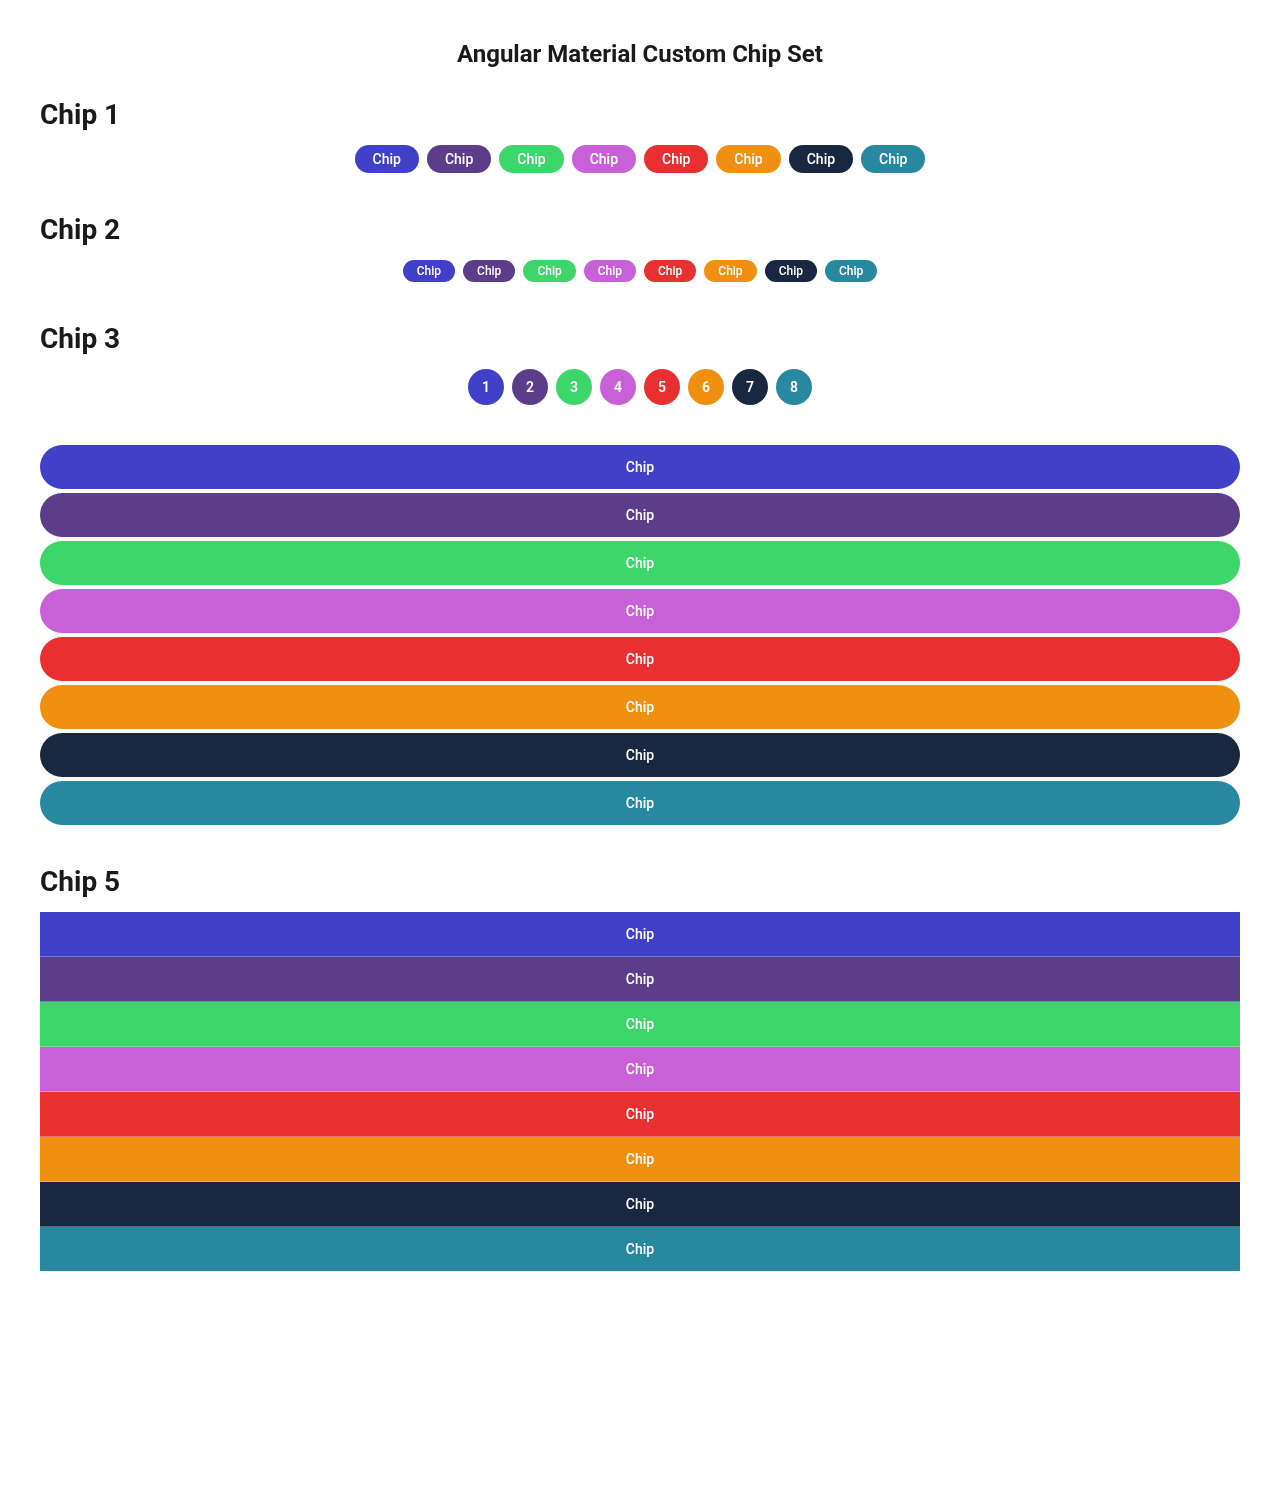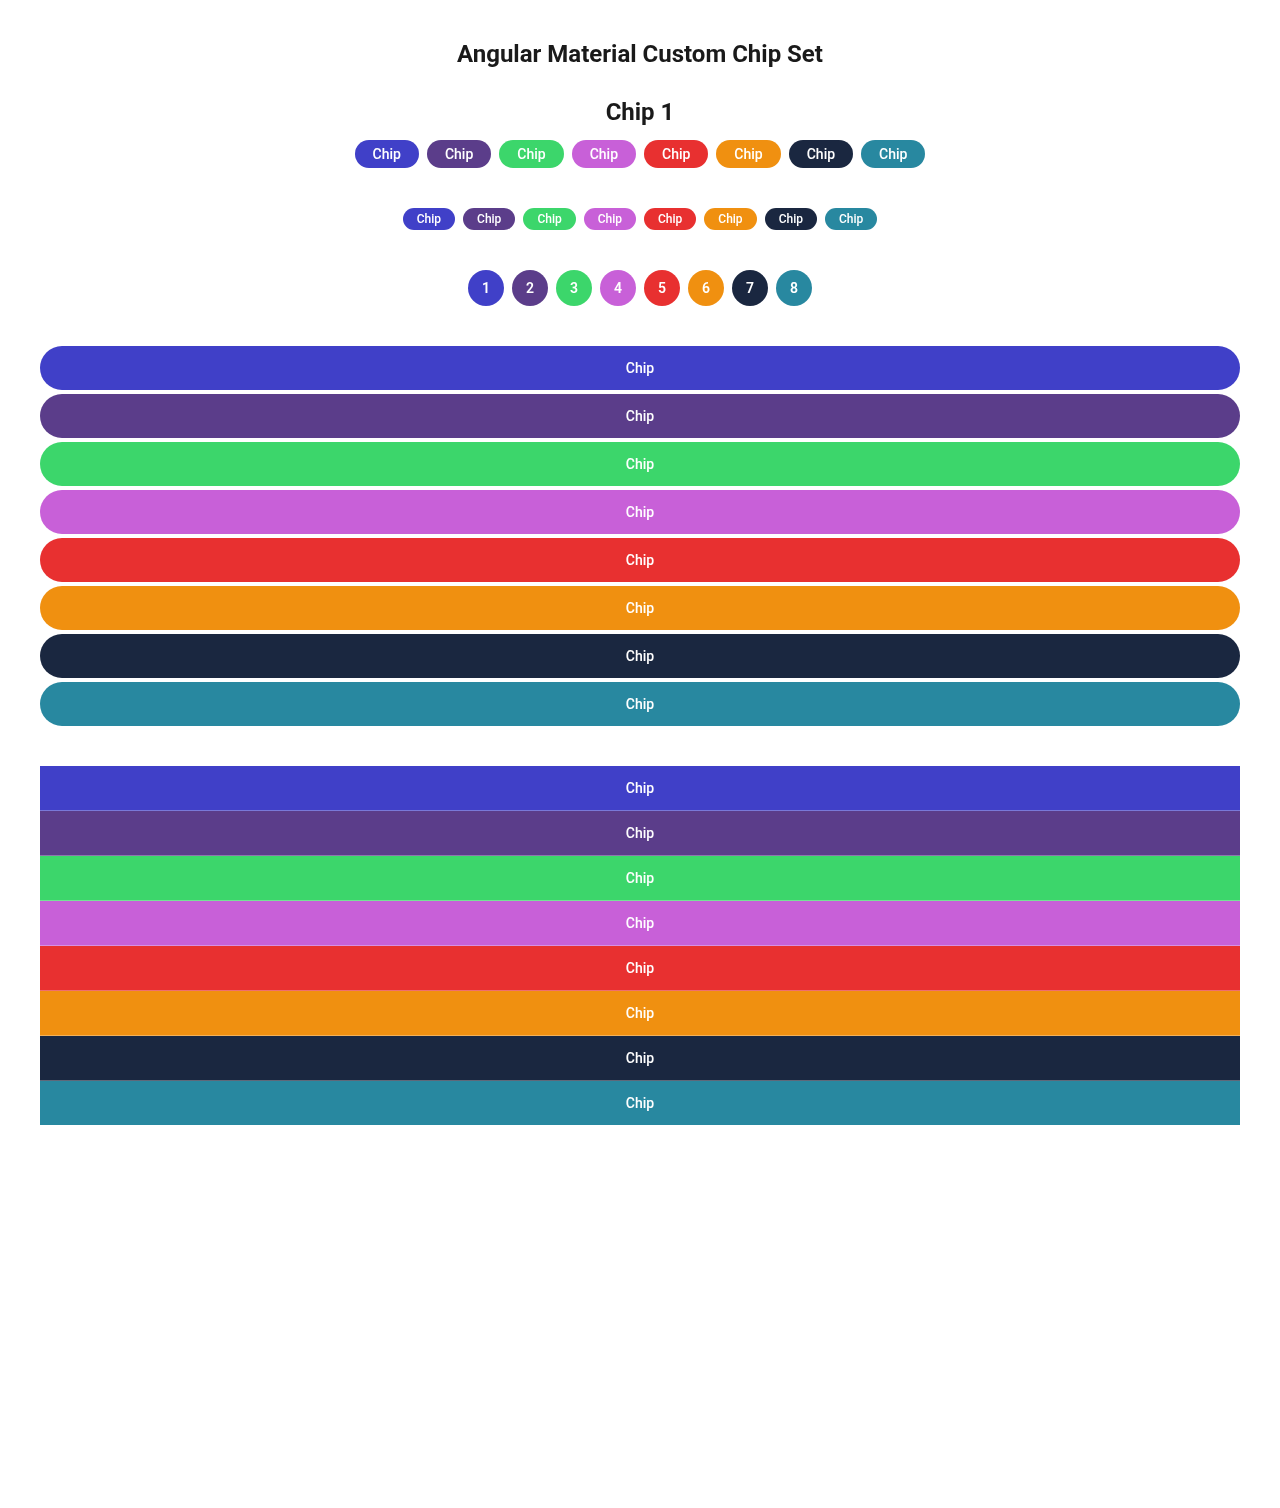--- a/index.html
+++ b/index.html
@@ -15,22 +15,21 @@
       text-align: center;
       font-size: 24px;
       font-weight: 700;
       margin-bottom: 30px;
       margin-top: 10px;
     }
     .section {
       margin-bottom: 40px;
     }
     .section-title {
-      text-align: center;
-      font-size: 24px;
+      font-size: 28px;
       font-weight: 700;
       margin-bottom: 14px;
     }
     
     .chip-row {
       display: flex;
       justify-content: center;
       gap: 8px;
       flex-wrap: wrap;
     }
@@ -129,33 +128,35 @@
       <span class="chip-pill c-green">Chip</span>
       <span class="chip-pill c-violet">Chip</span>
       <span class="chip-pill c-red">Chip</span>
       <span class="chip-pill c-orange">Chip</span>
       <span class="chip-pill c-dark-navy">Chip</span>
       <span class="chip-pill c-teal">Chip</span>
     </div>
 </div>
 
 <div class="section">
+  <h2 class="section-title">Chip 2</h2>
   <div class="chip-row" id="chip2-row">
       <span class="chip-pill-sm c-indigo">Chip</span>
       <span class="chip-pill-sm c-purple">Chip</span>
       <span class="chip-pill-sm c-green">Chip</span>
       <span class="chip-pill-sm c-violet">Chip</span>
       <span class="chip-pill-sm c-red">Chip</span>
       <span class="chip-pill-sm c-orange">Chip</span>
       <span class="chip-pill-sm c-dark-navy">Chip</span>
       <span class="chip-pill-sm c-teal">Chip</span>
     </div>
 </div>
 
 <div class="section">
+  <h2 class="section-title">Chip 3</h2>
   <div class="chip-row" id="chip3-row">
       <span class="chip-circle c-indigo">1</span>
       <span class="chip-circle c-purple">2</span>
       <span class="chip-circle c-green">3</span>
       <span class="chip-circle c-violet">4</span>
       <span class="chip-circle c-red">5</span>
       <span class="chip-circle c-orange">6</span>
       <span class="chip-circle c-dark-navy">7</span>
       <span class="chip-circle c-teal">8</span>
     </div>
@@ -168,20 +169,21 @@
       <div class="chip-full c-green">Chip</div>
       <div class="chip-full c-violet">Chip</div>
       <div class="chip-full c-red">Chip</div>
       <div class="chip-full c-orange">Chip</div>
       <div class="chip-full c-dark-navy">Chip</div>
       <div class="chip-full c-teal">Chip</div>
     </div>
 </div>
 
 <div class="section">
+  <h2 class="section-title">Chip 5</h2>
   <div class="chip-full-sq-container" id="chip5-list">
       <div class="chip-full-sq c-indigo">Chip</div>
       <div class="chip-full-sq c-purple">Chip</div>
       <div class="chip-full-sq c-green">Chip</div>
       <div class="chip-full-sq c-violet">Chip</div>
       <div class="chip-full-sq c-red">Chip</div>
       <div class="chip-full-sq c-orange">Chip</div>
       <div class="chip-full-sq c-dark-navy">Chip</div>
       <div class="chip-full-sq c-teal">Chip</div>
     </div>

